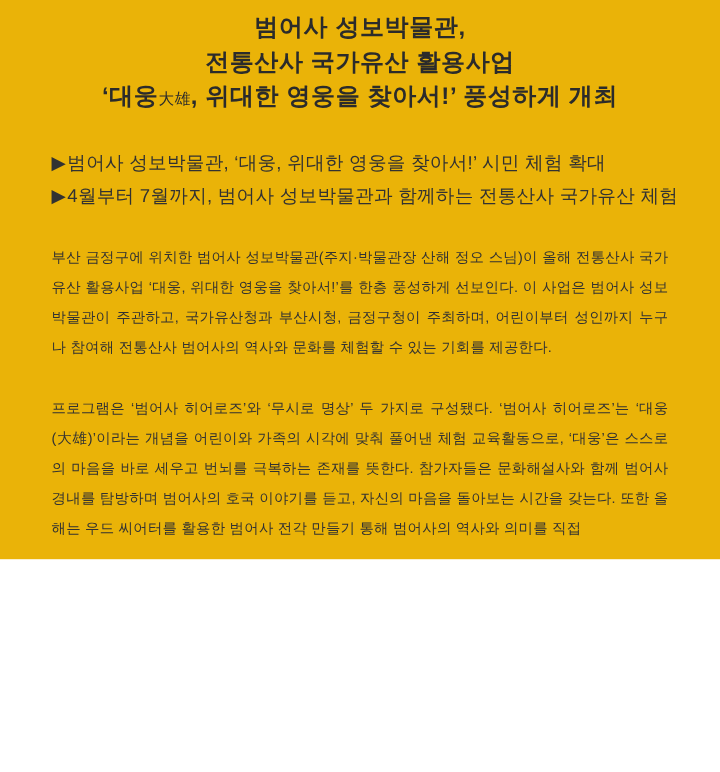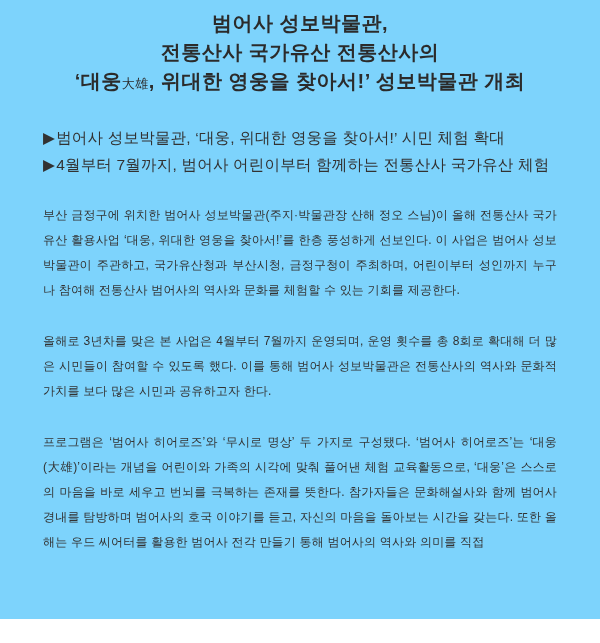--- a/index.html
+++ b/index.html
@@ -10,23 +10,23 @@
   body {
     width: 600px;
     height: 643px;
     overflow: hidden;
     font-family: "Liberation Sans", "DejaVu Sans", sans-serif;
     color: #323232;
   }
   .page {
     box-sizing: border-box;
     width: 600px;
-    height: 619px;
+    height: 466px;
     padding: 9px 43px 0 43px;
-    background: #7dd3fc;
+    background: #eab308;
   }
   .title {
     margin: 0;
     text-align: center;
     font-size: 20px;
     line-height: 29px;
     font-weight: 700;
     color: #2b2b2b;
     letter-spacing: 0.5px;
   }
@@ -66,28 +66,27 @@
     margin-top: 25px;
   }
 </style>
 </head>
 <body>
 
 <div class="page">
 
   <h1 class="title">
     <span class="tline">범어사 성보박물관,</span>
-    <span class="tline">전통산사 국가유산 전통산사의</span>
-    <span class="tline"><span>‘대웅</span><span class="hanja">大雄</span><span>, 위대한 영웅을 찾아서!’ 성보박물관 개최</span></span>
+    <span class="tline">전통산사 국가유산 활용사업</span>
+    <span class="tline"><span>‘대웅</span><span class="hanja">大雄</span><span>, 위대한 영웅을 찾아서!’ 풍성하게 개최</span></span>
   </h1>
 
   <div class="bullets">
     <div class="bullet"><span class="marker">▶</span><span>범어사 성보박물관, ‘대웅, 위대한 영웅을 찾아서!’ 시민 체험 확대</span></div>
-    <div class="bullet"><span class="marker">▶</span><span>4월부터 7월까지, 범어사 어린이부터 함께하는 전통산사 국가유산 체험</span></div>
+    <div class="bullet"><span class="marker">▶</span><span>4월부터 7월까지, 범어사 성보박물관과 함께하는 전통산사 국가유산 체험</span></div>
   </div>
 
   <div class="body-block">
     <p class="para">부산 금정구에 위치한 범어사 성보박물관(주지·박물관장 산해 정오 스님)이 올해 전통산사 국가유산 활용사업 ‘대웅, 위대한 영웅을 찾아서!’를 한층 풍성하게 선보인다. 이 사업은 범어사 성보박물관이 주관하고, 국가유산청과 부산시청, 금정구청이 주최하며, 어린이부터 성인까지 누구나 참여해 전통산사 범어사의 역사와 문화를 체험할 수 있는 기회를 제공한다.</p>
-    <p class="para">올해로 3년차를 맞은 본 사업은 4월부터 7월까지 운영되며, 운영 횟수를 총 8회로 확대해 더 많은 시민들이 참여할 수 있도록 했다. 이를 통해 범어사 성보박물관은 전통산사의 역사와 문화적 가치를 보다 많은 시민과 공유하고자 한다.</p>
     <p class="para">프로그램은 ‘범어사 히어로즈’와 ‘무시로 명상’ 두 가지로 구성됐다. ‘범어사 히어로즈’는 ‘대웅(大雄)’이라는 개념을 어린이와 가족의 시각에 맞춰 풀어낸 체험 교육활동으로, ‘대웅’은 스스로의 마음을 바로 세우고 번뇌를 극복하는 존재를 뜻한다. 참가자들은 문화해설사와 함께 범어사 경내를 탐방하며 범어사의 호국 이야기를 듣고, 자신의 마음을 돌아보는 시간을 갖는다. 또한 올해는 우드 씨어터를 활용한 범어사 전각 만들기 통해 범어사의 역사와 의미를 직접</p>
   </div>
 
 </div>
 
 </body></html>

